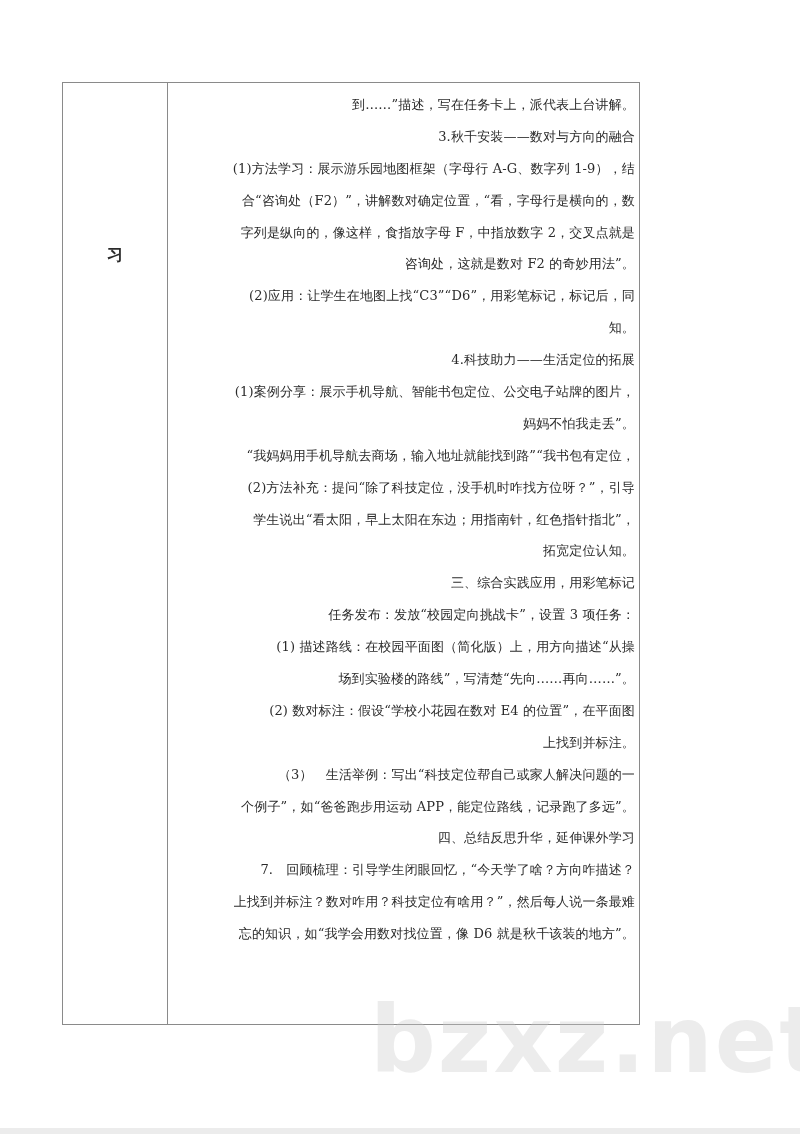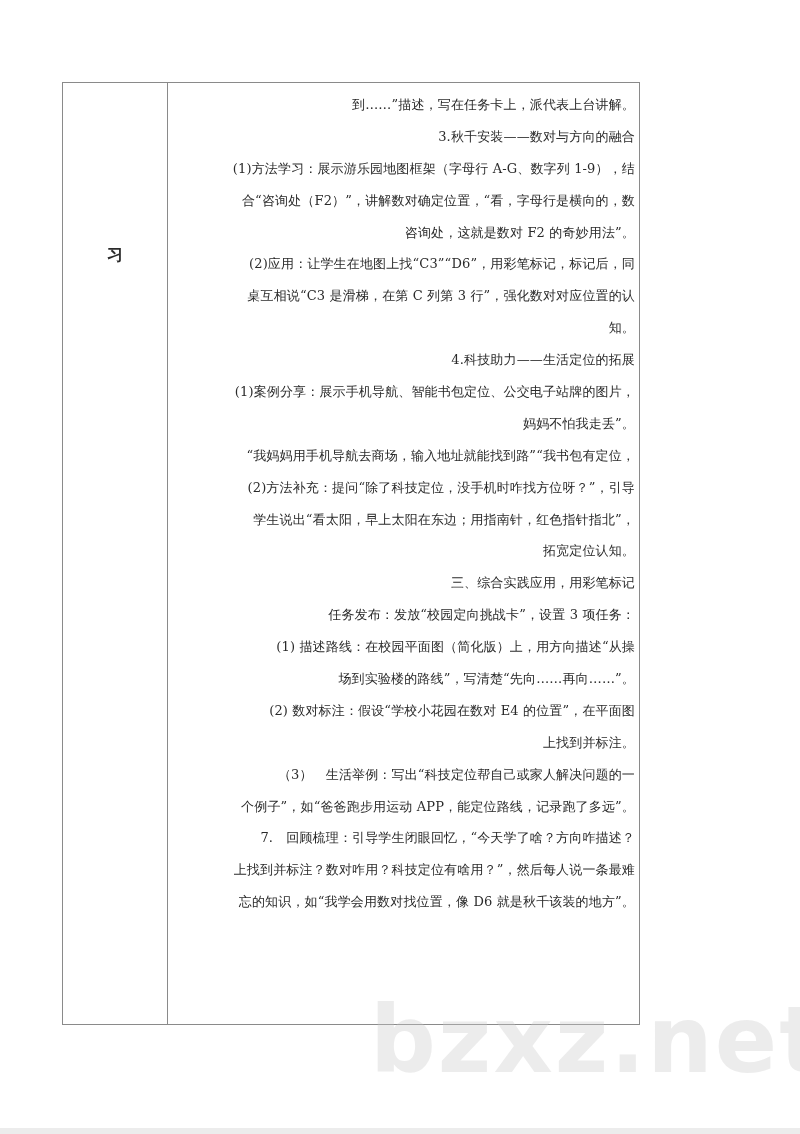--- a/index.html
+++ b/index.html
@@ -37,39 +37,40 @@
 
 <div class="doc-table">
   <div class="left-col">
     <div class="left-label">习</div>
   </div>
   <div class="right-col" id="content-cell">
       <div class="line">到……”描述，写在任务卡上，派代表上台讲解。</div>
       <div class="line">3.秋千安装——数对与方向的融合</div>
       <div class="line">(1)方法学习：展示游乐园地图框架（字母行 A-G、数字列 1-9），结</div>
       <div class="line">合“咨询处（F2）”，讲解数对确定位置，“看，字母行是横向的，数</div>
+      <div class="line">字列是纵向的，像这样，食指放字母 F，中指放数字 2，交叉点就是</div>
       <div class="line">咨询处，这就是数对 F2 的奇妙用法”。</div>
       <div class="line">(2)应用：让学生在地图上找“C3”“D6”，用彩笔标记，标记后，同</div>
-      <div class="line">桌互相说“C3 是滑梯，在第 C 列第 3 行”，强化数对对应位置的认</div>
       <div class="line">知。</div>
       <div class="line">4.科技助力——生活定位的拓展</div>
       <div class="line">(1)案例分享：展示手机导航、智能书包定位、公交电子站牌的图片，</div>
       <div class="line">妈妈不怕我走丢”。</div>
       <div class="line">“我妈妈用手机导航去商场，输入地址就能找到路”“我书包有定位，</div>
       <div class="line">(2)方法补充：提问“除了科技定位，没手机时咋找方位呀？”，引导</div>
       <div class="line">学生说出“看太阳，早上太阳在东边；用指南针，红色指针指北”，</div>
       <div class="line">拓宽定位认知。</div>
       <div class="line">三、综合实践应用，用彩笔标记</div>
       <div class="line">任务发布：发放“校园定向挑战卡”，设置 3 项任务：</div>
       <div class="line indent1">(1) 描述路线：在校园平面图（简化版）上，用方向描述“从操</div>
       <div class="line">场到实验楼的路线”，写清楚“先向……再向……”。</div>
       <div class="line indent1">(2) 数对标注：假设“学校小花园在数对 E4 的位置”，在平面图</div>
       <div class="line">上找到并标注。</div>
       <div class="line indent2">（3）　生活举例：写出“科技定位帮自己或家人解决问题的一</div>
       <div class="line">个例子”，如“爸爸跑步用运动 APP，能定位路线，记录跑了多远”。</div>
+      <div class="line">四、总结反思升华，延伸课外学习</div>
       <div class="line indent1">7.　回顾梳理：引导学生闭眼回忆，“今天学了啥？方向咋描述？</div>
       <div class="line">上找到并标注？数对咋用？科技定位有啥用？”，然后每人说一条最难</div>
       <div class="line">忘的知识，如“我学会用数对找位置，像 D6 就是秋千该装的地方”。</div>
     </div>
 </div>
 
 <div class="watermark">bzxz.net</div>
 <div class="page-edge"></div>
 
 </body></html>

